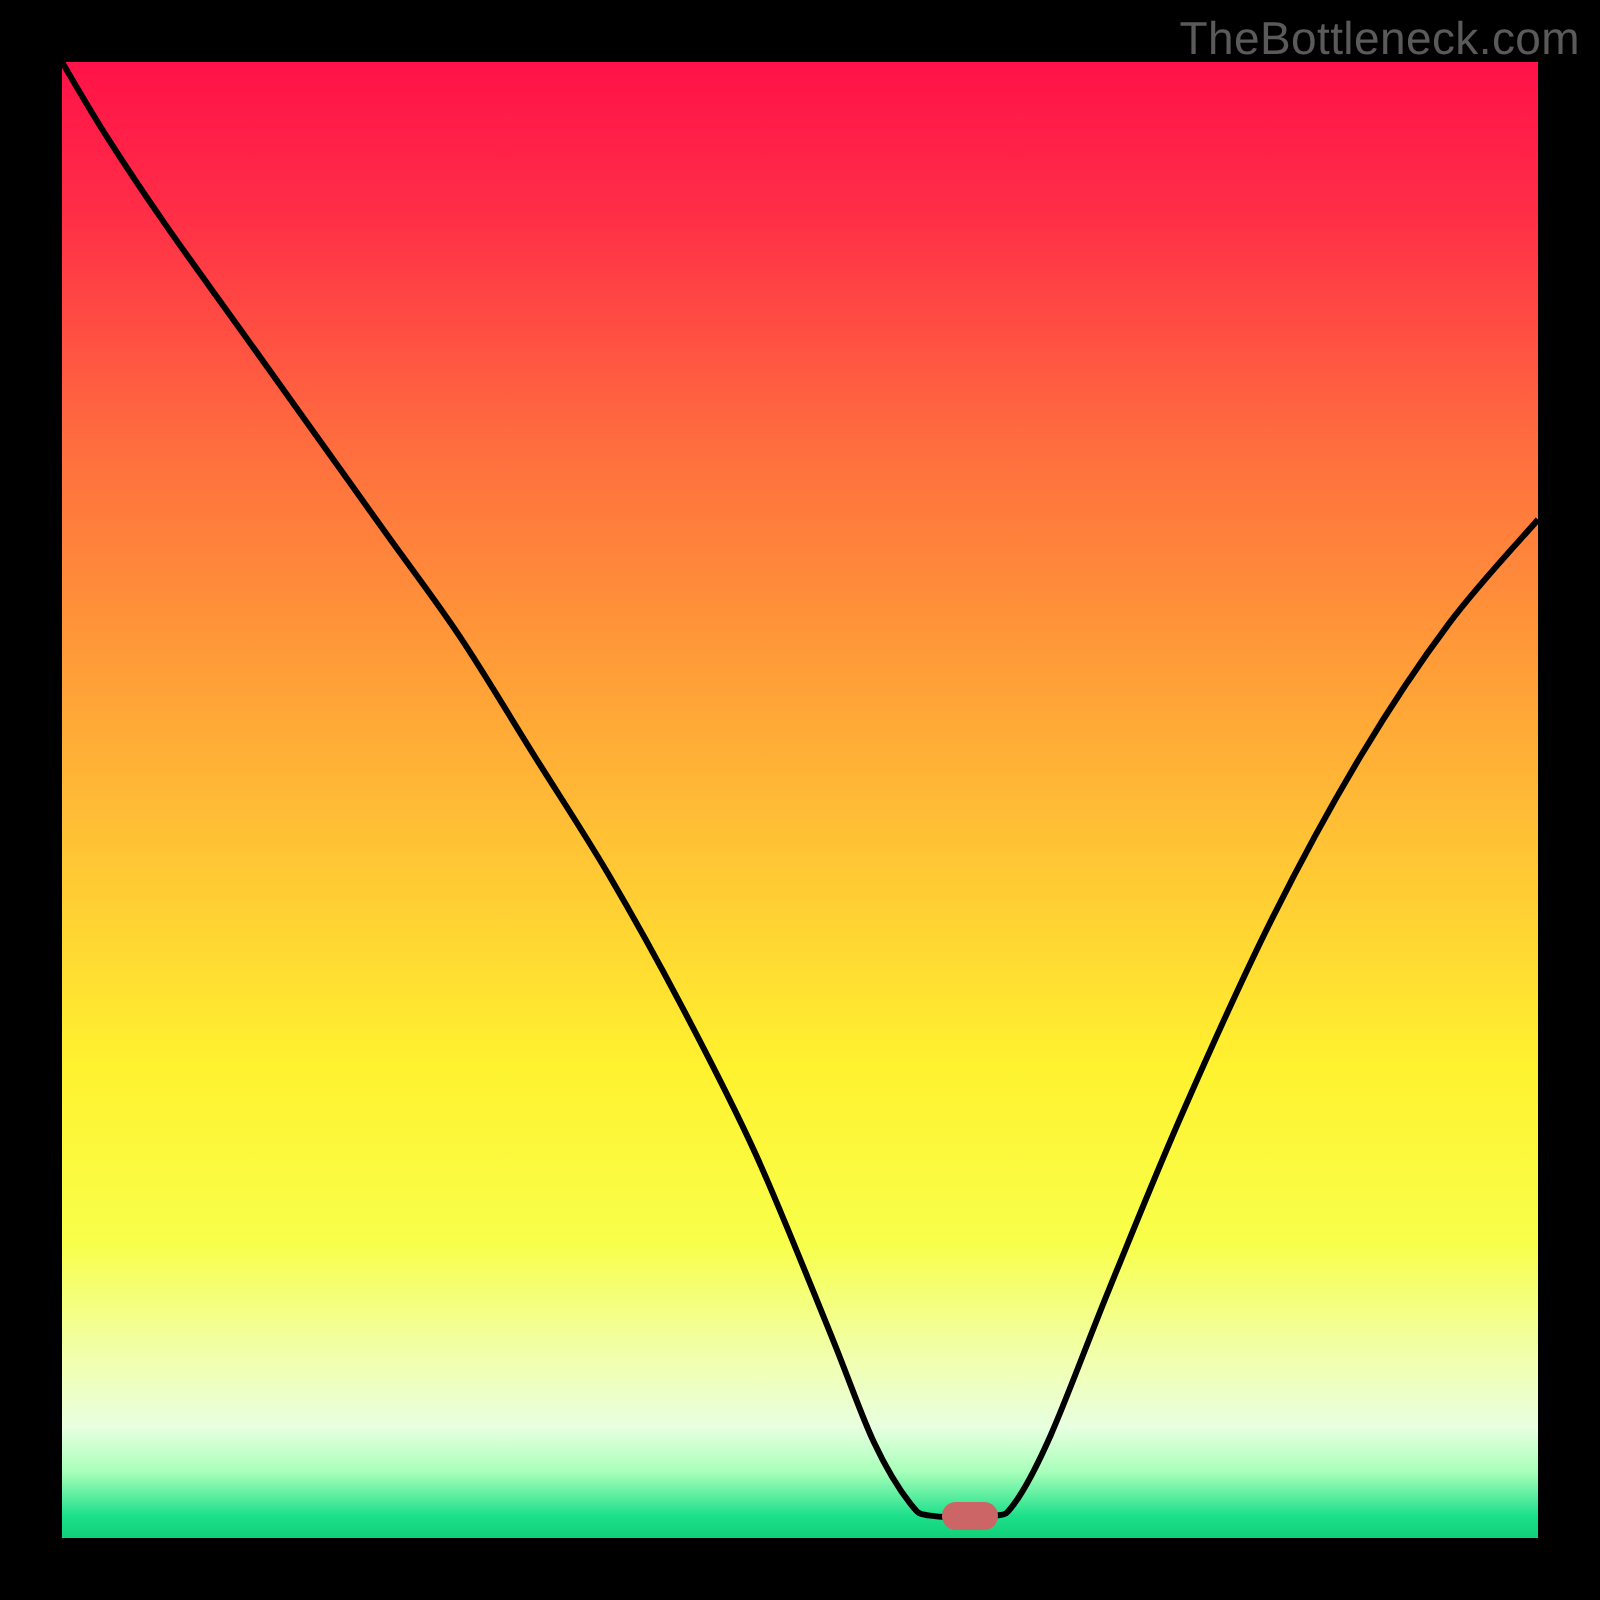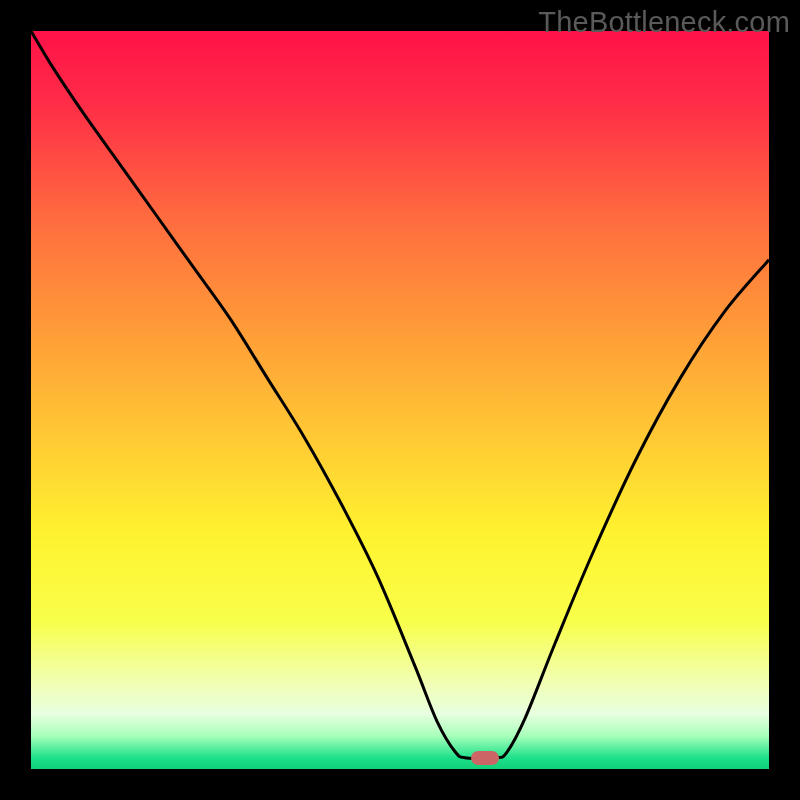--- a/index.html
+++ b/index.html
@@ -9,21 +9,21 @@
     background: #000;
     position: relative;
     font-family: Arial, Helvetica, sans-serif;
     overflow: hidden;
   }
   .watermark {
     position: absolute;
     top: 6px;
     right: 10px;
     color: #5a5a5a;
-    font-size: 29px;
+    font-size: 23px;
     font-weight: 500;
     letter-spacing: 0.2px;
     z-index: 40;
   }
   .plot-area {
     position: absolute;
     left: 31px;
     top: 31px;
     width: 738px;   
     height: 738px;

